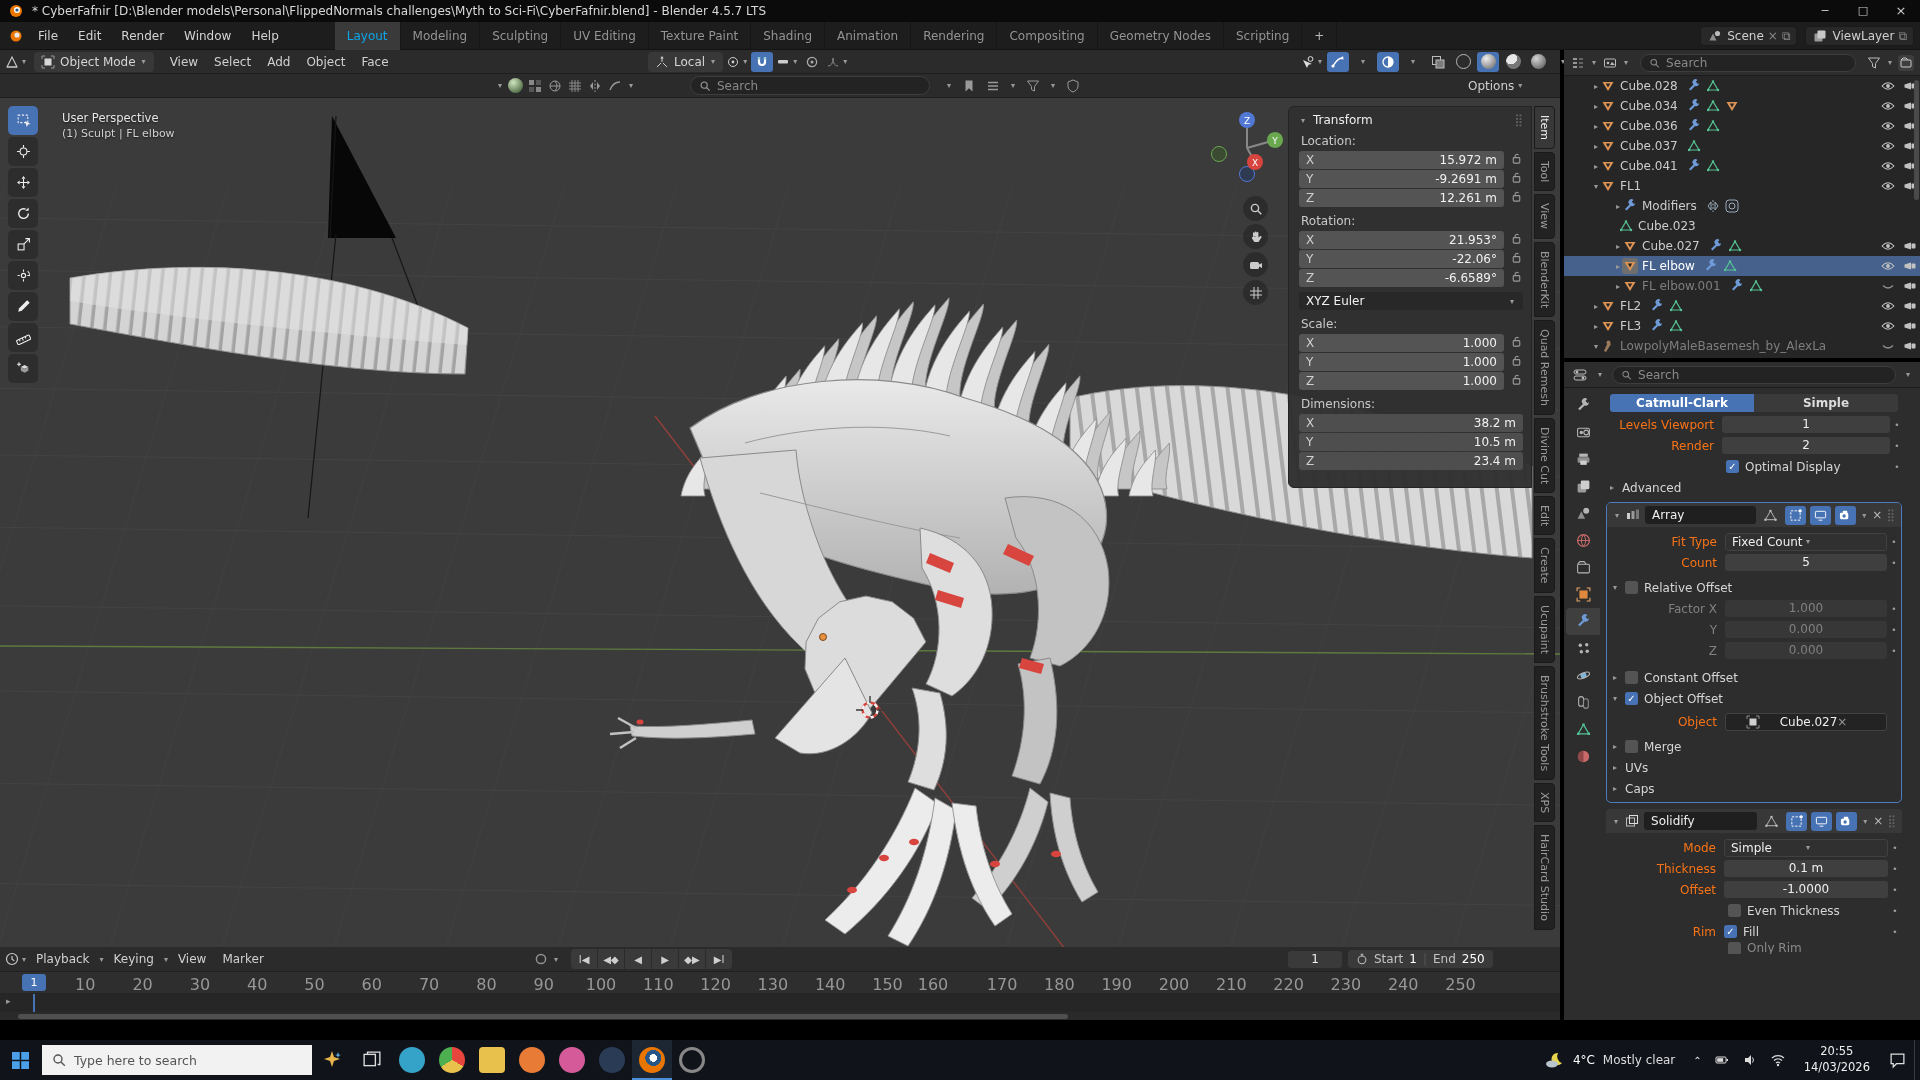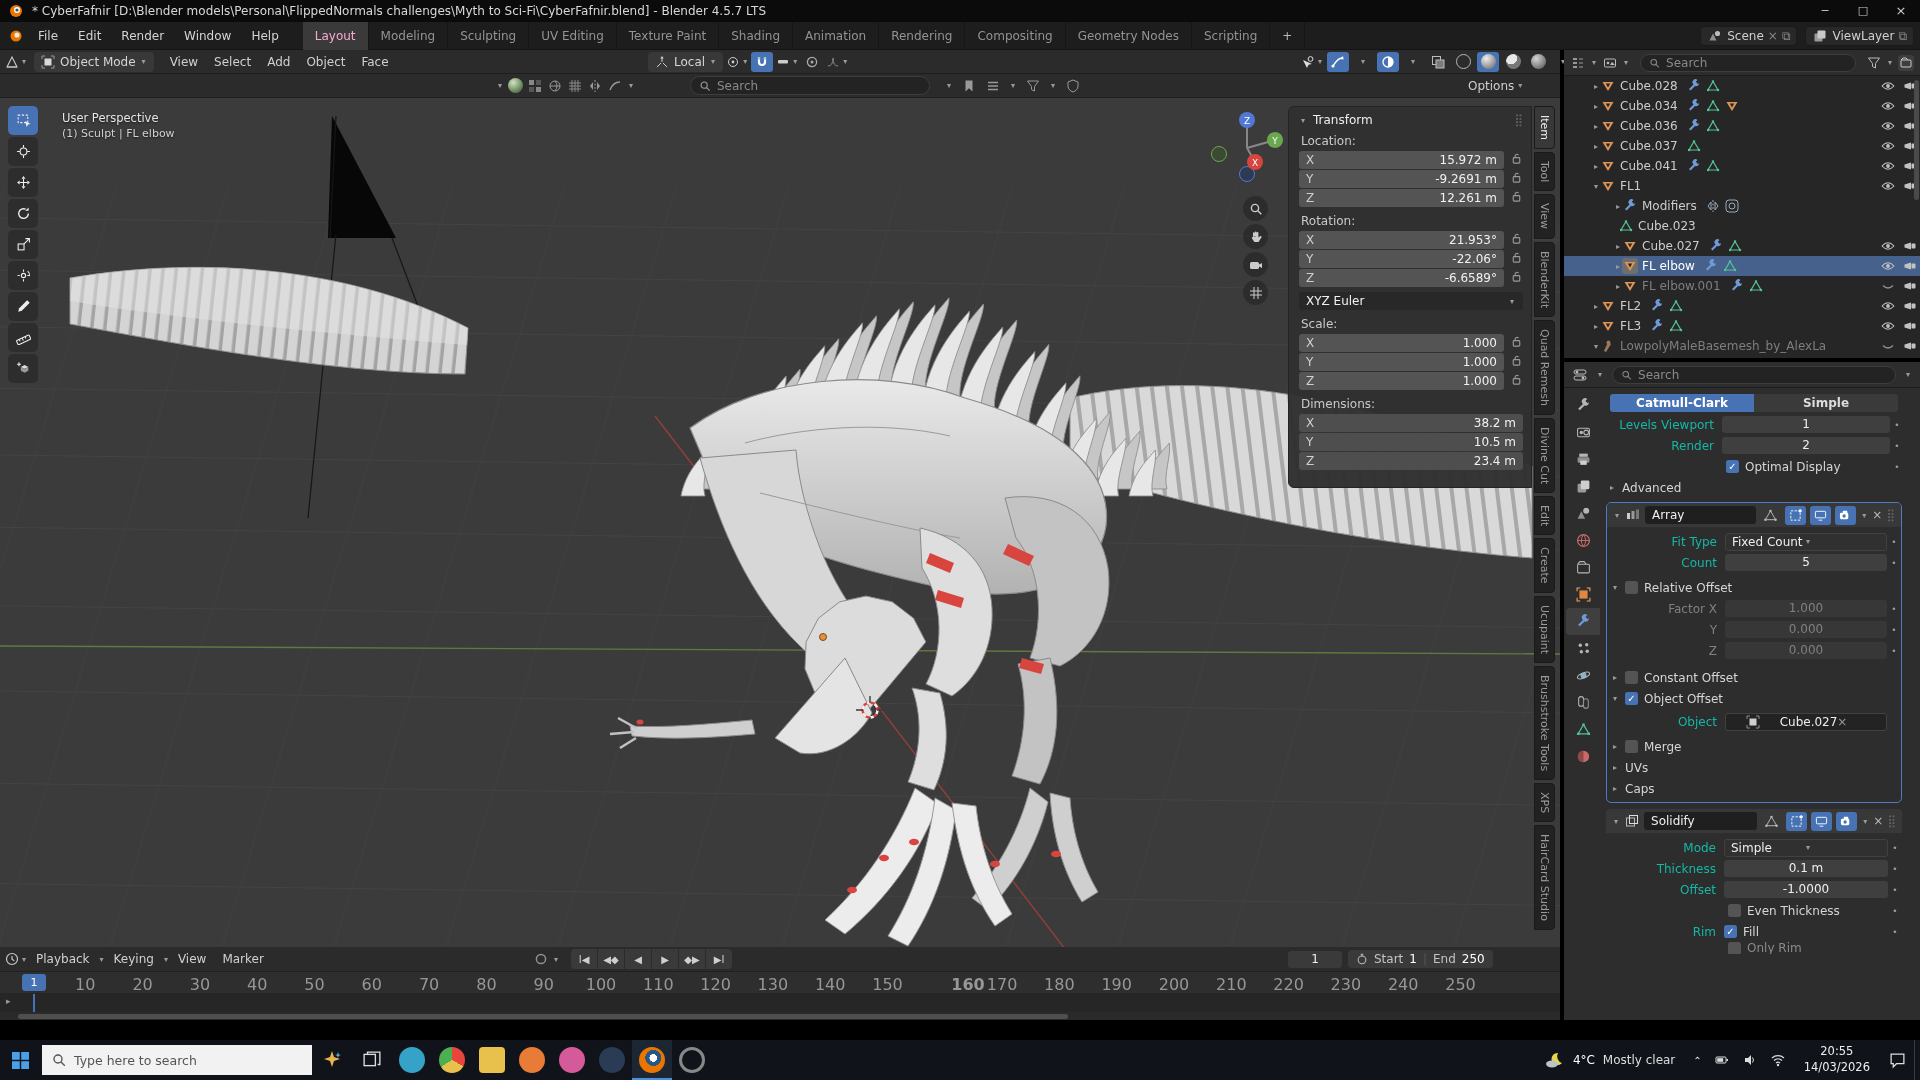--- a/index.html
+++ b/index.html
@@ -10,21 +10,21 @@
   .ico { display:inline-flex; align-items:center; justify-content:center; width:16px; height:16px; flex:0 0 auto; }
   .ico svg { width:14px; height:14px; }
   .chev { color:#9a9a9a; font-size:8px; padding:0 2px; }
   
   #titlebar { left:0; top:0; width:1920px; height:22px; background:#0b0b0b; display:flex; align-items:center; gap:8px; padding-left:8px; color:#d8d8d8; }
   #winbtns { position:absolute; right:0; top:0; height:22px; display:flex; }
   #winbtns div { width:38px; text-align:center; line-height:22px; color:#cfcfcf; font-size:11px; }
   #menubar { left:0; top:22px; width:1920px; height:28px; background:#1d1d1d; display:flex; align-items:center; border-bottom:1px solid #131313; }
   .menu-item { padding:5px 10px; color:#d3d3d3; }
   .ws-tab { padding:5px 12px; color:#939393; border-right:1px solid #161616; height:28px; display:flex; align-items:center; }
-  .ws-tab.active { background:#3a3a3a; color:#f9a8d4; }
+  .ws-tab.active { background:#3a3a3a; color:#0ea5e9;margin-left:32px; }
   #scenebar { position:absolute; right:6px; top:0; height:28px; display:flex; align-items:center; gap:8px; }
   .mini-field { display:flex; align-items:center; gap:4px; background:#282828; border:1px solid #1a1a1a; border-radius:4px; padding:2px 6px; height:20px; color:#cfcfcf; }
   
   #vpheader { left:0; top:50px; width:1560px; height:24px; background:#2b2b2b; border-bottom:1px solid #1e1e1e; display:flex; align-items:center; }
   #toolrow { left:0; top:74px; width:1560px; height:24px; background:#2b2b2b; border-bottom:1px solid #1e1e1e; display:flex; align-items:center; }
   .hdr-menu { padding:4px 8px; color:#d0d0d0; }
   .widget { display:flex; align-items:center; gap:4px; background:#383838; border-radius:4px; padding:2px 6px; height:20px; }
   .hbtn { display:flex; align-items:center; justify-content:center; height:20px; min-width:22px; border-radius:3px; }
   .hbtn.on { background:#4772b3; }
   .searchbox { display:flex; align-items:center; gap:6px; background:#232323; border:1px solid #3d3d3d; border-radius:10px; height:19px; padding:0 8px; color:#8a8a8a; }
@@ -60,21 +60,21 @@
   #props { left:1564px; top:362px; width:356px; height:658px; background:#2d2d2d; }
   #props-header { height:26px; background:#2d2d2d; border-bottom:1px solid #1b1b1b; display:flex; align-items:center; padding:0 8px; gap:8px; }
   #prop-tabs { position:absolute; left:0; top:30px; width:38px; display:flex; flex-direction:column; align-items:center; }
   .ptab { width:34px; height:27px; display:flex; align-items:center; justify-content:center; border-radius:4px 0 0 4px; }
   .ptab.active { background:#3f3f3f; }
   #prop-content { position:absolute; left:40px; top:28px; width:300px; height:626px; }
   .seg { display:flex; height:18px; border-radius:3px; overflow:hidden;font-weight:bold; }
   .seg div { flex:1; text-align:center; line-height:18px; background:#3a3a3a; color:#dcdcdc; }
   .seg .on { background:#4772b3; color:#fff; }
   .prow { display:flex; align-items:center; height:21px; }
-  .prow .plabel { width:118px; text-align:right; padding-right:8px; color:#14b8a6; white-space:nowrap; }
+  .prow .plabel { width:118px; text-align:right; padding-right:8px; color:#f97316; white-space:nowrap; }
   .pfield { flex:1; background:#3f3f3f; border-radius:3px; height:17px; text-align:center; color:#efefef; line-height:17px; }
   .pdrop { flex:1; background:#303030; border:1px solid #414141; border-radius:3px; height:18px; display:flex; align-items:center; padding:0 6px; color:#eee; }
   .pdrop span { flex:1; }
   .dot { width:14px; text-align:center; color:#9a9a9a; font-size:9px; }
   .cb { width:13px; height:13px; border-radius:2.5px; background:#545454; display:inline-flex; align-items:center; justify-content:center; color:#fff; font-size:10px; flex:0 0 auto; }
   .cb.on { background:#4772b3; }
   .mod-head { display:flex; align-items:center; gap:4px; background:#383838; border-radius:4px 4px 0 0; height:24px; padding:0 6px; }
   .mod-name { background:#1f1f1f; border-radius:3px; height:18px; flex:1; display:flex; align-items:center; padding:0 7px; color:#efefef; }
   .mod-btn { width:21px; height:19px; border-radius:3px; display:flex; align-items:center; justify-content:center; }
   .mod-btn.on { background:#4772b3; }
@@ -1692,21 +1692,21 @@
         <span class="tick" style="left: 371.8px;">60</span>
         <span class="tick" style="left: 429.1px;">70</span>
         <span class="tick" style="left: 486.4px;">80</span>
         <span class="tick" style="left: 543.7px;">90</span>
         <span class="tick" style="left: 601px;">100</span>
         <span class="tick" style="left: 658.3px;">110</span>
         <span class="tick" style="left: 715.6px;">120</span>
         <span class="tick" style="left: 772.9px;">130</span>
         <span class="tick" style="left: 830.2px;">140</span>
         <span class="tick" style="left: 887.5px;">150</span>
-        <span class="tick" style="left: 968px; font-weight: bold;">160</span>
+        <span class="tick" style="left: 933px;">160</span>
         <span class="tick" style="left: 1002.1px;">170</span>
         <span class="tick" style="left: 1059.4px; text-align: right;">180</span>
         <span class="tick" style="left: 1116.7px;">190</span>
         <span class="tick" style="left: 1174px;">200</span>
         <span class="tick" style="left: 1231.3px;">210</span>
         <span class="tick" style="left: 1288.6px;">220</span>
         <span class="tick" style="left: 1345.9px;">230</span>
         <span class="tick" style="left: 1403.2px;">240</span>
         <span class="tick" style="left: 1460.5px;">250</span>
         <div style="position: absolute; left: 22px; top: 2px; width: 24px; height: 17px; background: rgb(71, 114, 179); border-radius: 3px; color: rgb(255, 255, 255); text-align: center; line-height: 17px; font-size: 11px;">1</div>

